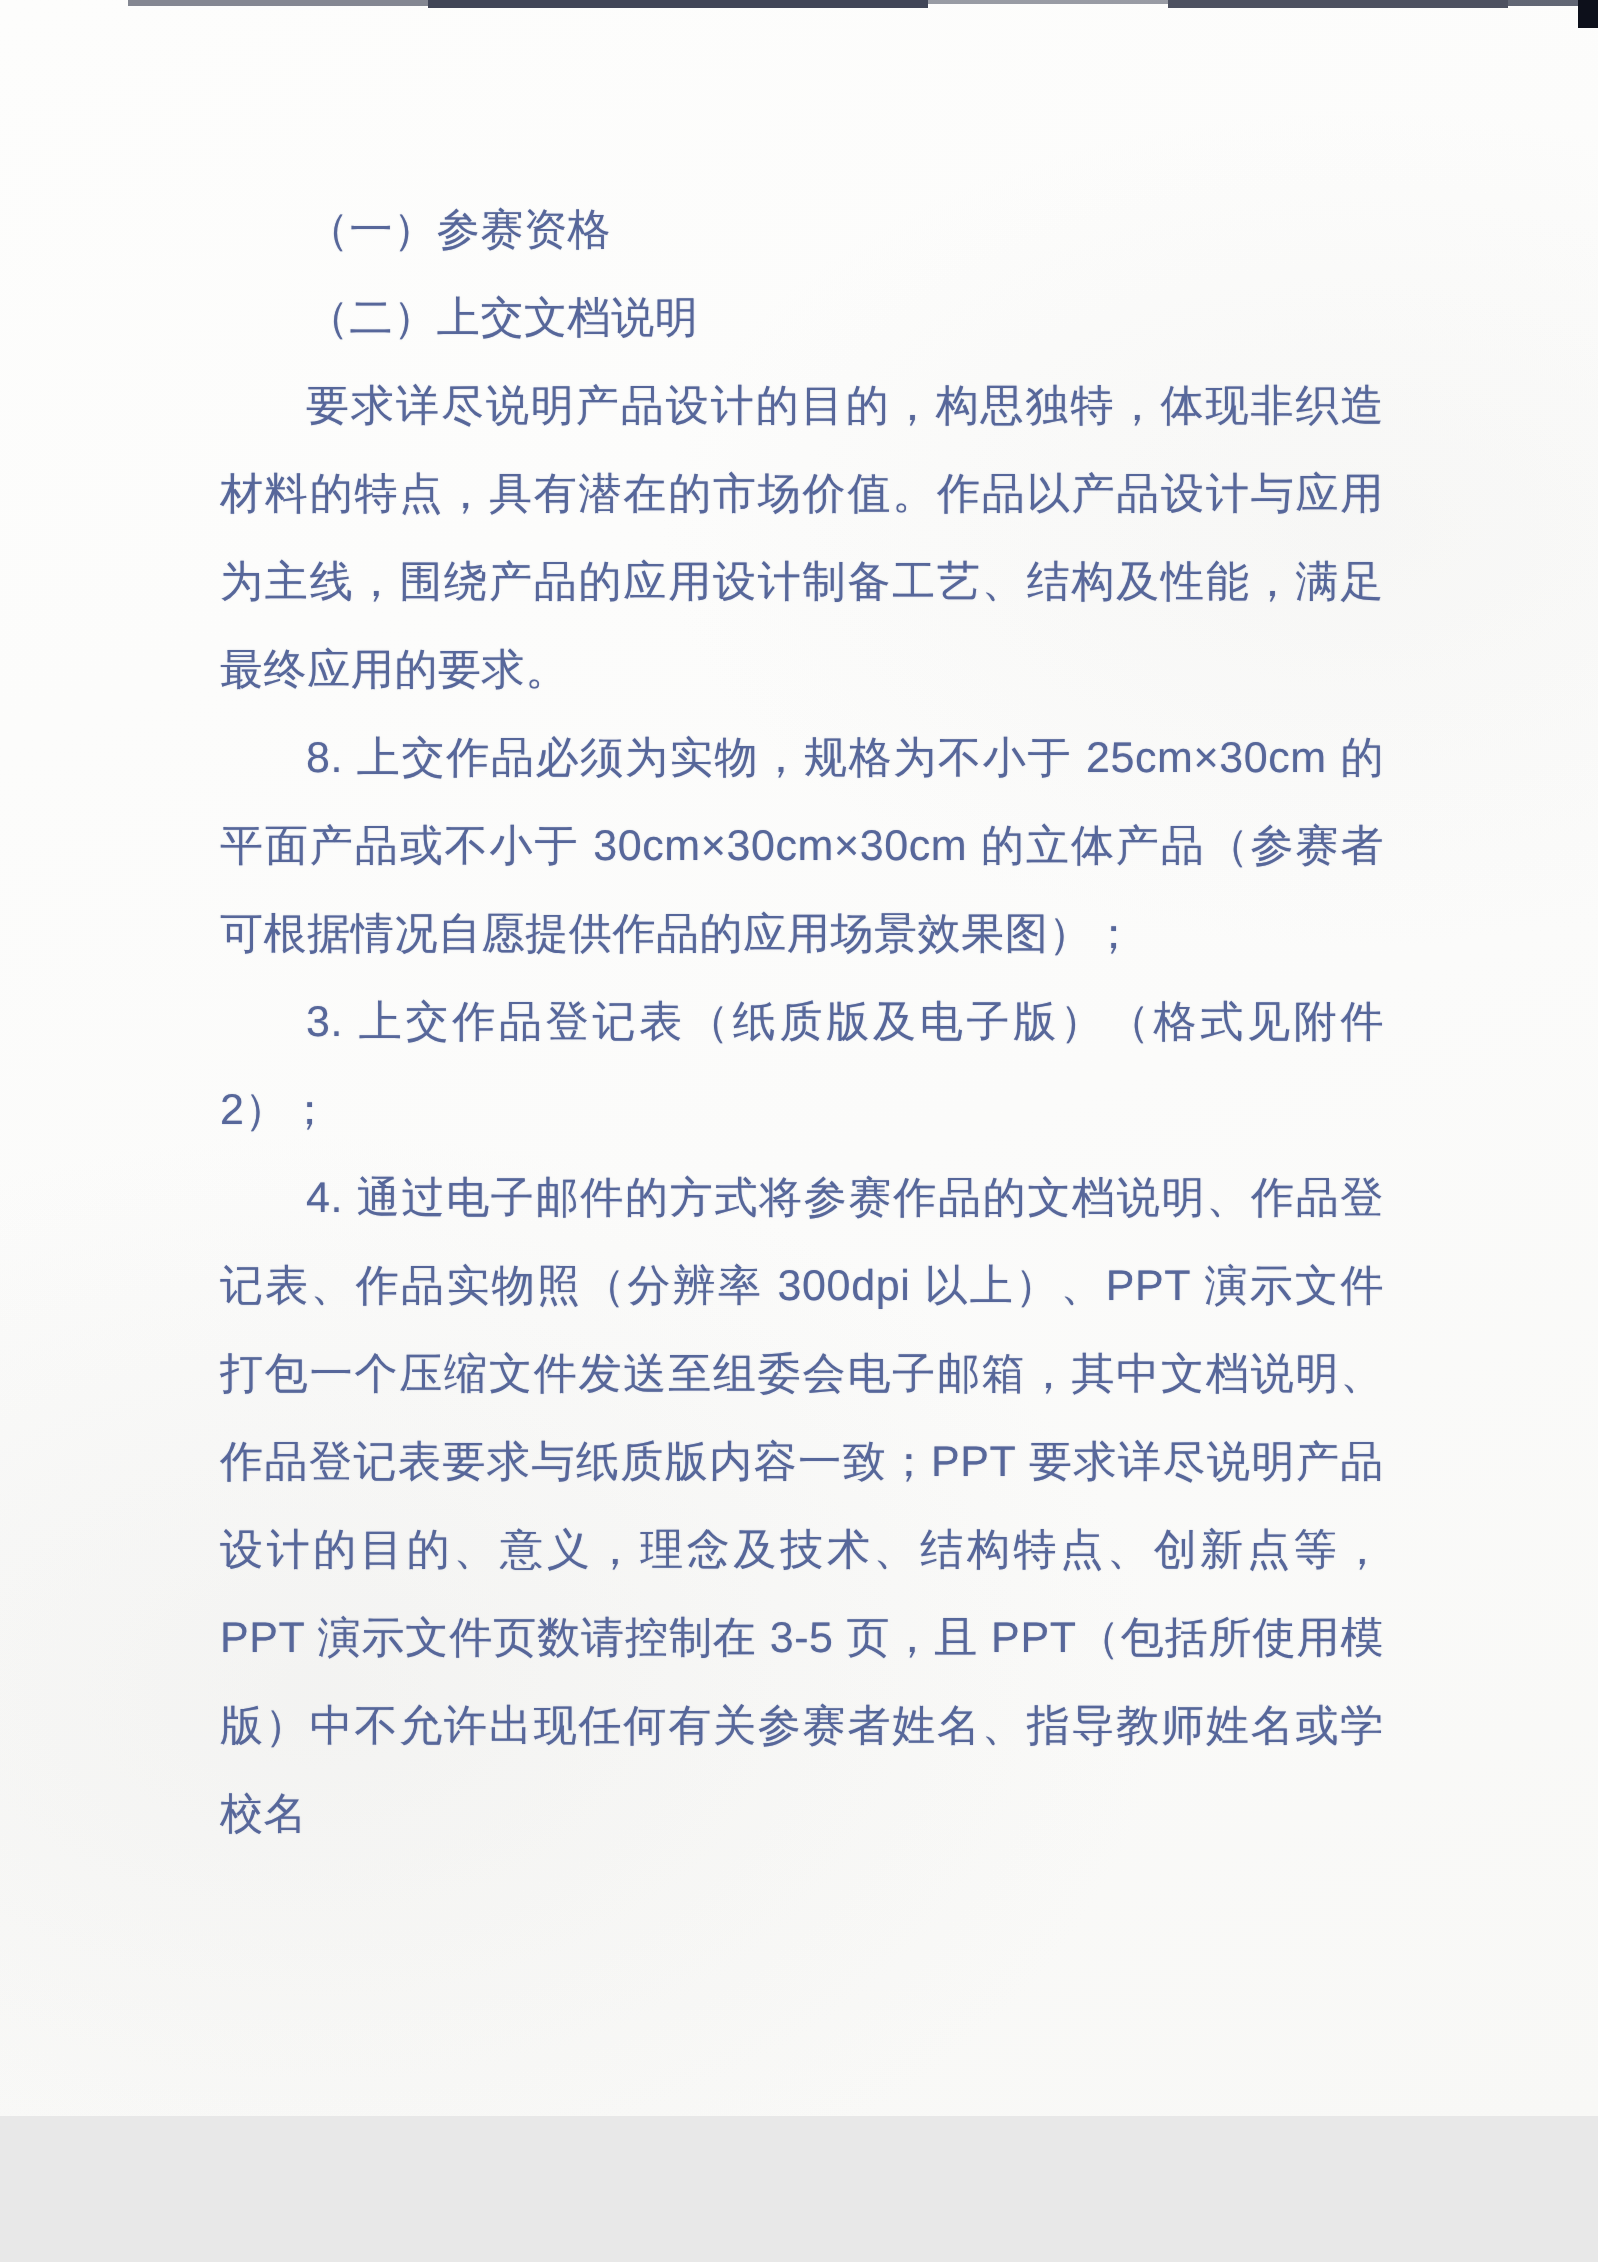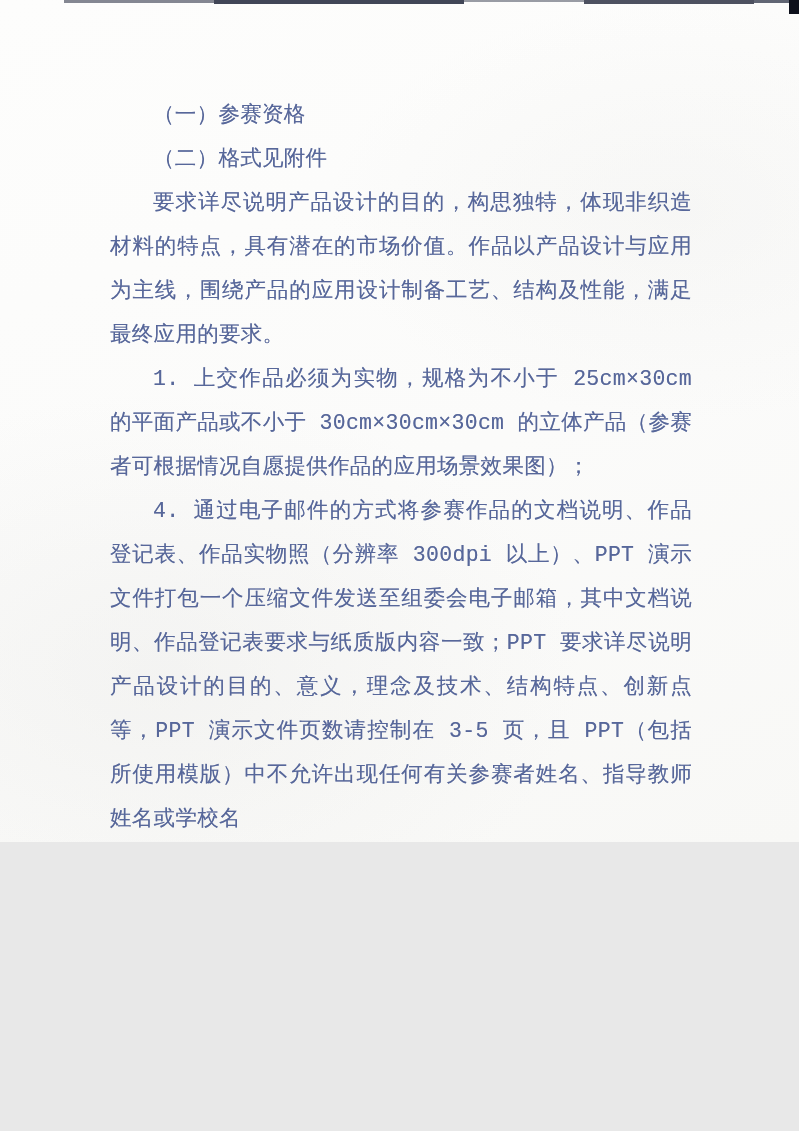--- a/index.html
+++ b/index.html
@@ -3,28 +3,28 @@
 <meta charset="utf-8">
 <style>
   html, body {
     margin: 0;
     padding: 0;
     background: #e8e8e8;
   }
   .page {
     position: relative;
     width: 799px;
-    height: 842px;
+    height: 1058px;
     margin: 0 auto;
     overflow: hidden;
     background:
       radial-gradient(ellipse 600px 400px at 20% 80%, rgba(230,230,228,0.35), rgba(0,0,0,0) 70%),
       radial-gradient(ellipse 500px 300px at 85% 25%, rgba(235,235,233,0.3), rgba(0,0,0,0) 70%),
       linear-gradient(160deg, #fdfdfc 0%, #fbfbfa 55%, #f8f8f6 100%);
-    font-family: Liberation Mono, monospace;
+    font-family: Liberation Sans, sans-serif;
   }
   
   .edge-top {
     position: absolute;
     top: 0; left: 0; right: 0; height: 6px;
     pointer-events: none;
   }
   .edge-top .seg { position: absolute; top: 0; background: #20263a; }
   .edge-top .s1 { left: 64px;  width: 150px; height: 3px; opacity: .55; }
   .edge-top .s2 { left: 214px; width: 250px; height: 4px; opacity: .85; }
@@ -65,19 +65,20 @@
     <span class="seg s1"></span>
     <span class="seg s2"></span>
     <span class="seg s3"></span>
     <span class="seg s4"></span>
     <span class="seg s5"></span>
   </div>
   <div class="corner-mark"></div>
 
   <div class="content">
     <p>（一）参赛资格</p>
-    <p>（二）格式见附件</p>
+    <p>（二）上交文档说明</p>
     <p>要求详尽说明产品设计的目的，构思独特，体现非织造材料的特点，具有潜在的市场价值。作品以产品设计与应用为主线，围绕产品的应用设计制备工艺、结构及性能，满足最终应用的要求。</p>
-    <p>1. 上交作品必须为实物，规格为不小于 25cm×30cm 的平面产品或不小于 30cm×30cm×30cm 的立体产品（参赛者可根据情况自愿提供作品的应用场景效果图）；</p>
+    <p>8. 上交作品必须为实物，规格为不小于 25cm×30cm 的平面产品或不小于 30cm×30cm×30cm 的立体产品（参赛者可根据情况自愿提供作品的应用场景效果图）；</p>
+    <p>3. 上交作品登记表（纸质版及电子版）（格式见附件 2）；</p>
     <p>4. 通过电子邮件的方式将参赛作品的文档说明、作品登记表、作品实物照（分辨率 300dpi 以上）、PPT 演示文件打包一个压缩文件发送至组委会电子邮箱，其中文档说明、作品登记表要求与纸质版内容一致；PPT 要求详尽说明产品设计的目的、意义，理念及技术、结构特点、创新点等，PPT 演示文件页数请控制在 3-5 页，且 PPT（包括所使用模版）中不允许出现任何有关参赛者姓名、指导教师姓名或学校名</p>
   </div>
 
 </div>
 
 </body></html>

